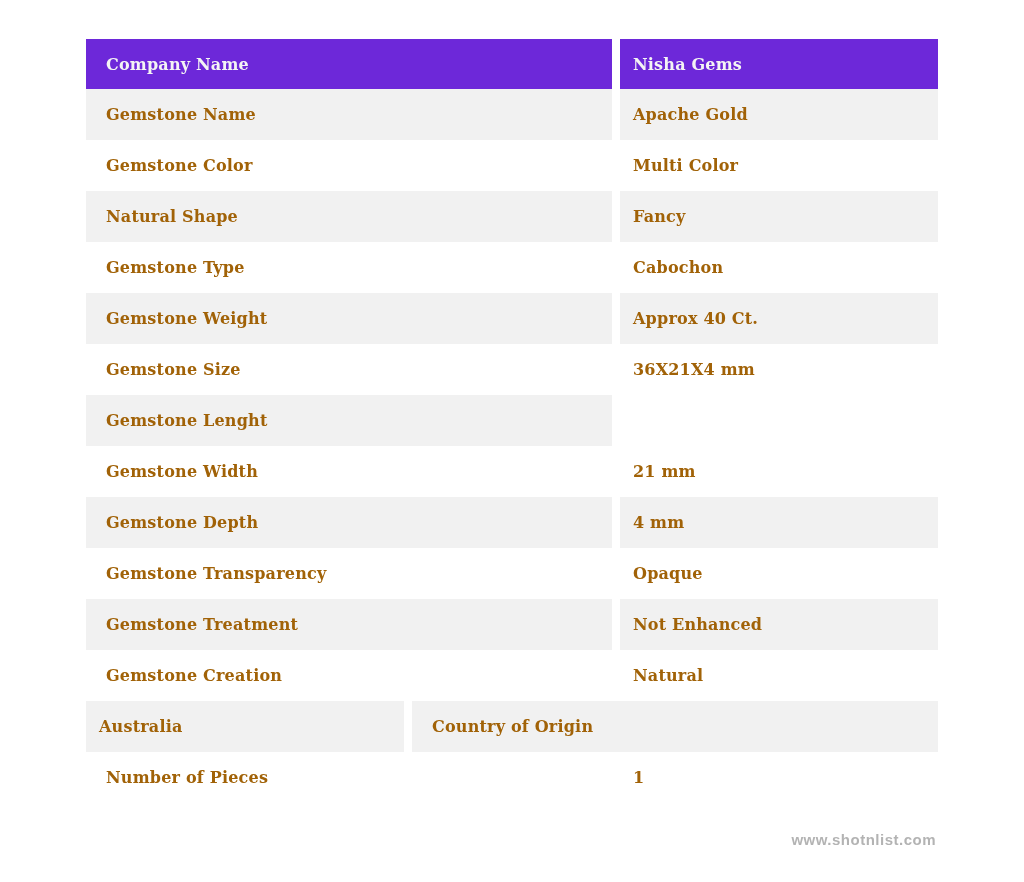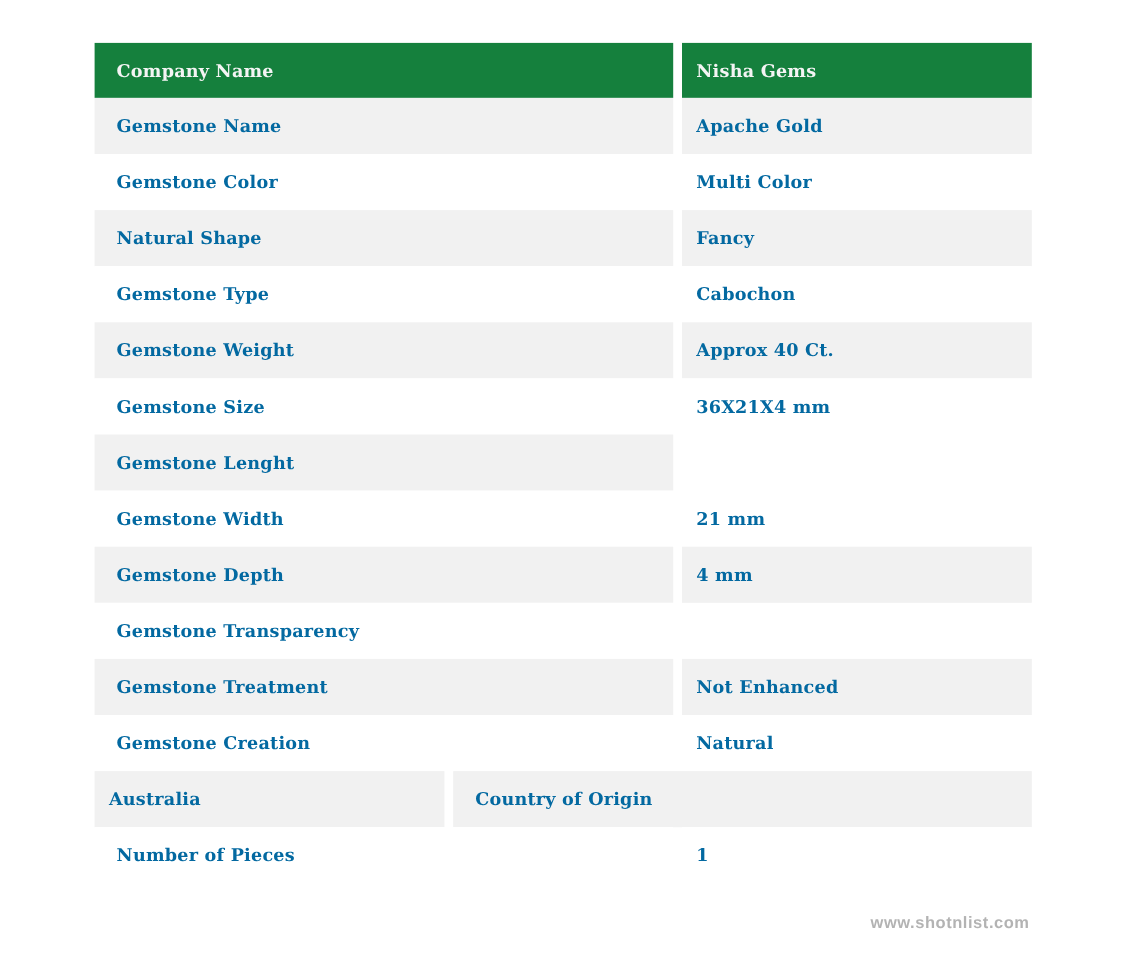--- a/index.html
+++ b/index.html
@@ -35,35 +35,35 @@
   .row.header-row {
     height: 50px;
   }
 
   .cell {
     display: flex;
     align-items: center;
     font-weight: 700;
     font-size: 16px;
     letter-spacing: 0.2px;
-    color: #0369a1;
+    color: #a16207;
   }
 
   .label-cell {
     width: 526px;
     padding-left: 20px;
   }
 
   .value-cell {
     flex: 1;
     padding-left: 13px;
   }
 
   .header-row .cell {
-    background: #15803d;
+    background: #6d28d9;
     color: #f4f4f4;
   }
 
   .table-body .row:nth-child(odd) .cell {
     background: #f1f1f1;
   }
 
   .table-body .row:nth-child(even) .cell {
     background: #ffffff;
   }
@@ -132,20 +132,21 @@
     <div class="cell value-cell">21 mm</div>
   </div>
 
   <div class="row">
     <div class="cell label-cell">Gemstone Depth</div>
     <div class="cell value-cell">4 mm</div>
   </div>
 
   <div class="row">
     <div class="cell label-cell">Gemstone Transparency</div>
+    <div class="cell value-cell">Opaque</div>
   </div>
 
   <div class="row">
     <div class="cell label-cell">Gemstone Treatment</div>
     <div class="cell value-cell">Not Enhanced</div>
   </div>
 
   <div class="row">
     <div class="cell label-cell">Gemstone Creation</div>
     <div class="cell value-cell">Natural</div>

